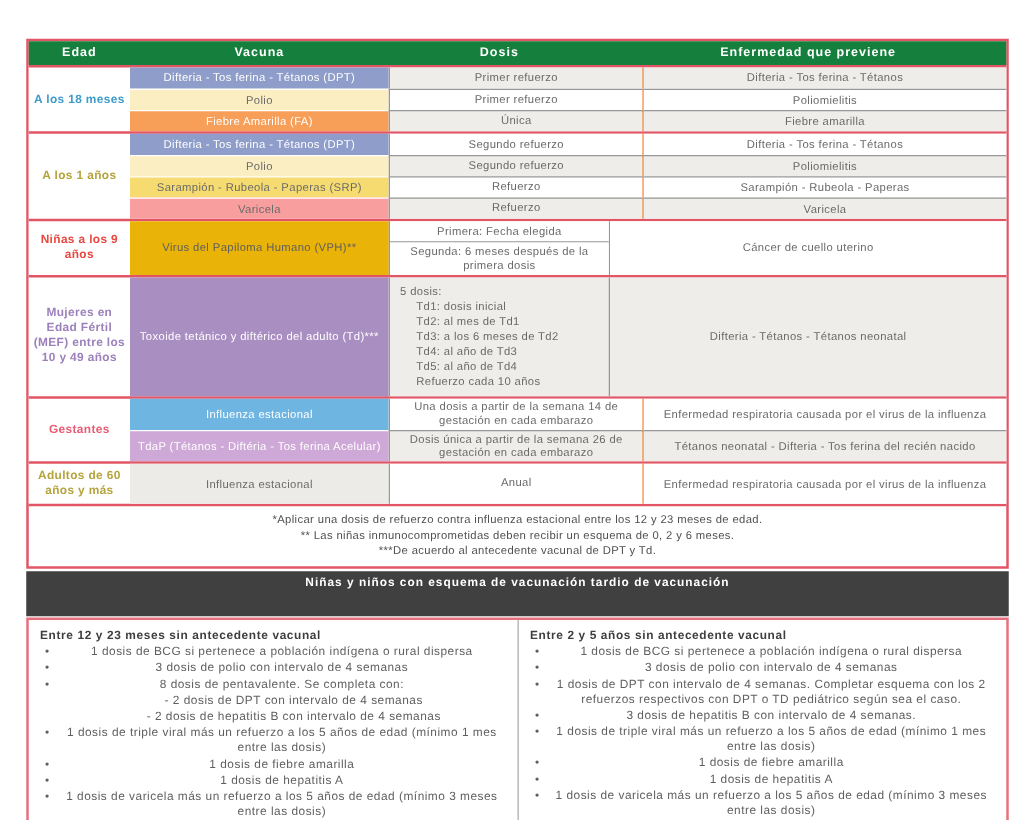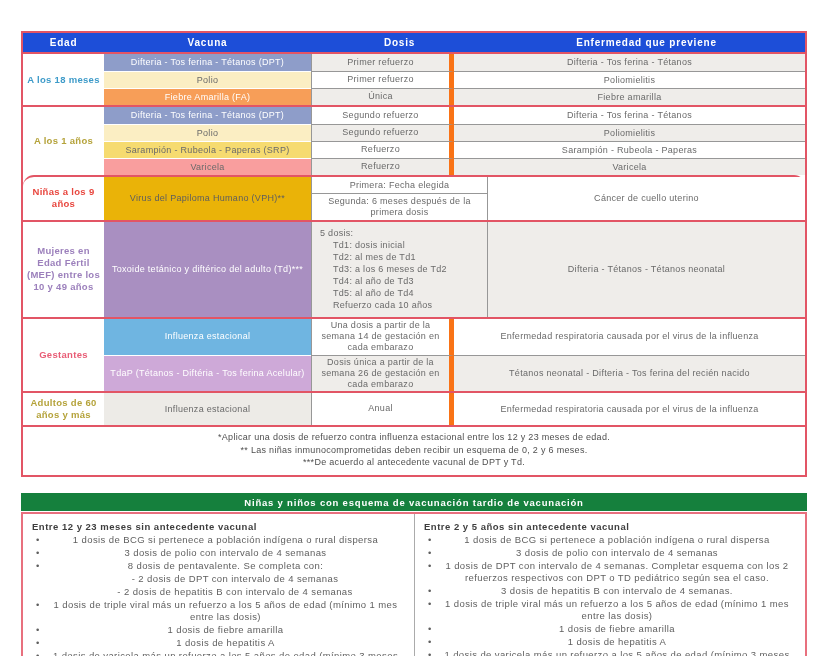--- a/index.html
+++ b/index.html
@@ -2,39 +2,39 @@
 <html><head>
 <meta charset="utf-8">
 <style>
   * { box-sizing: border-box; margin: 0; padding: 0; }
   body { background: #ffffff; font-family: "Liberation Sans", "DejaVu Sans", sans-serif; }
   .sheet { position: relative; width: 827px; height: 656px; background: #fff; overflow: hidden; }
   .content { position: absolute; left: 21px; top: 31px; width: 786px; }
 
   
   .vtable { border: 2px solid #E25565; width: 100%; }
-  .thead { display: flex; background: #1d4ed8; height: 19px; align-items: center; }
+  .thead { display: flex; background: #15803d; height: 19px; align-items: center; }
   .thead .hcell { color: #fff; font-weight: bold; font-size: 10px; letter-spacing: .8px; text-align: center; }
   .c-age { width: 81px; flex: none; }
   .c-vac { width: 207px; flex: none; }
   .c-dose { width: 177px; flex: none; }
   .c-dis { flex: 1; }
 
   .tgroup { display: flex; border-top: 2px solid #E25565; background: #fff; }
   .age { width: 81px; flex: none; display: flex; align-items: center; justify-content: center;
          text-align: center; font-weight: bold; font-size: 9.5px; letter-spacing: .3px;
          padding: 2px 3px; line-height: 1.25; }
   .grows { flex: 1; display: flex; flex-direction: column; }
   .trow { display: flex; flex: 1; min-height: 17px; }
   .trow + .trow .vac { border-top: 1px solid #fff; }
   .trow + .trow .dose, .trow + .trow .dis { border-top: 1px solid #979797; }
 
   .vac { width: 207px; flex: none; display: flex; align-items: center; justify-content: center;
          text-align: right; font-size: 9px; letter-spacing: .3px; padding: 1px 5px; line-height: 1.2; }
-  .dose { width: 143px; flex: none; border-left: 1px solid #979797; border-right: 5px solid #f97316;
+  .dose { width: 204px; flex: none; border-left: 1px solid #979797; border-right: 1px solid #f97316;
           display: flex; align-items: center; justify-content: center; text-align: center;
           font-size: 9px; color: #6A6A6A; letter-spacing: .3px; padding: 1px 6px; line-height: 1.25; }
   .dis { flex: 1; display: flex; align-items: center; justify-content: center; text-align: center;
          font-size: 9px; color: #6A6A6A; letter-spacing: .3px; padding: 1px 6px; line-height: 1.2; }
   .sg { background: #EFEDEA; }
   .sw { background: #ffffff; }
 
   
   .dose-stack { width: 177px; flex: none; display: flex; flex-direction: column;
                 border-left: 1px solid #979797; border-right: 1px solid #979797; }
@@ -44,30 +44,30 @@
   .dose-sub.second { flex: 1; min-height: 25px; }
 
   
   .g-mef { min-height: 85px; }
   .mef-dose { width: 177px; flex: none; border-left: 1px solid #979797; border-right: 1px solid #979797;
               font-size: 9px; color: #6A6A6A; letter-spacing: .3px; padding: 5px 8px; line-height: 1.35;
               display: flex; flex-direction: column; justify-content: center; }
   .mef-dose .ln { text-align: left; }
   .mef-dose .ln.ind { padding-left: 13px; }
 
-  .g-vph { min-height: 43px; border-radius: 11px; }
+  .g-vph { min-height: 43px; }
   .r-gest { min-height: 25px; }
   .r-adult { min-height: 32px; }
 
   .foot { border-top: 2px solid #E25565; text-align: center; font-size: 9px; color: #4F4F4F;
           letter-spacing: .3px; padding: 4px 4px 6px; line-height: 1.4; }
 
   
-  .banner { margin-top: 16px; background: #15803d; color: #fff; font-weight: bold; text-align: center;
-            font-size: 9.5px; letter-spacing: .8px; padding: 4px 0 3px; }
+  .banner { margin-top: 2px; background: #404040; color: #fff; font-weight: bold; text-align: center;
+            font-size: 9.5px; letter-spacing: .8px; padding: 4px 0 21px; }
   .late { margin-top: 1px; border: 2px solid #E8707E; display: flex; min-height: 200px; background: #fff; }
   .late-col { width: 50%; padding: 7px 10px 8px 9px; font-size: 9.5px; color: #5F5F5F;
               letter-spacing: .4px; line-height: 1.26; }
   .late-col + .late-col { border-left: 1px solid #ababab; }
   .lt-title { font-weight: bold; color: #3E3E3E; letter-spacing: .5px; }
   ul.blist { list-style: none; margin-top: 1px; }
   ul.blist li { position: relative; padding-left: 15px; margin-bottom: 1px; text-align: center; }
   ul.blist li::before { content: "•"; position: absolute; left: 4px; top: 0; }
   ul.blist li.sub { padding-left: 34px; }
   ul.blist li.sub::before { content: ""; }

